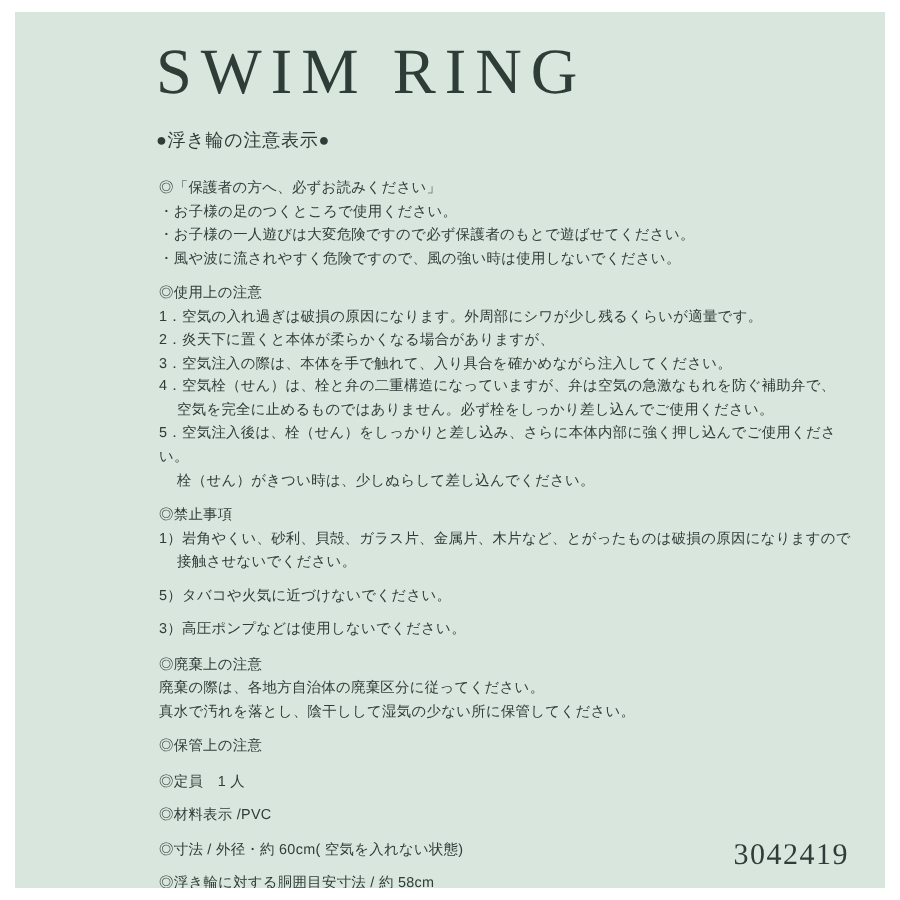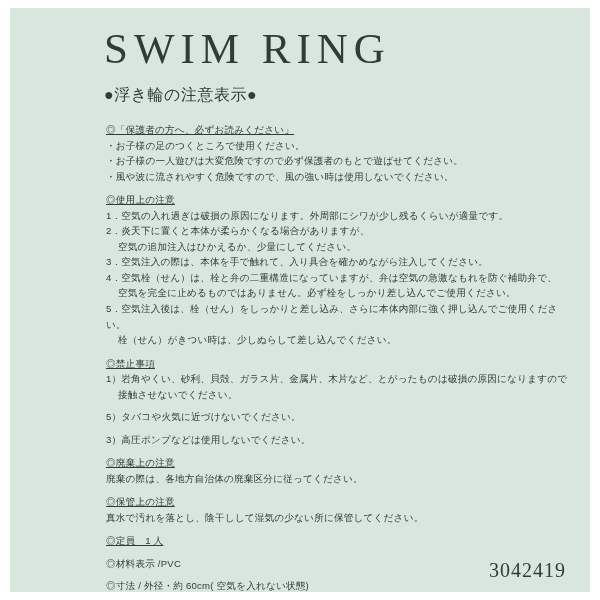--- a/index.html
+++ b/index.html
@@ -33,38 +33,37 @@
   .title {
     font-family: "Liberation Serif", serif;
     font-size: 43px;
     letter-spacing: 6px;
     color: #2f3d38;
     font-weight: 400;
     margin: 4px 0 0 60px;
     line-height: 1.05;
   }
   .subtitle {
-    font-size: 16px;
+    font-size: 12px;
     color: #2f3d38;
     margin: 14px 0 0 60px;
     letter-spacing: 0.5px;
   }
   .body-block {
     margin: 16px 0 0 62px;
     color: #2f3d38;
   }
   .line {
     font-size: 9.6px;
     line-height: 1.62;
     letter-spacing: 0.2px;
     white-space: pre-wrap;
   }
   .line.head {
     margin-top: 8px;
-    text-decoration: underline;
   }
   .line.sub {
     padding-left: 12px;
   }
   .line.gap-top {
     margin-top: 7px;
   }
   .footer-code {
     position: absolute;
     right: 34px;
@@ -101,35 +100,34 @@
     <h1 class="title">SWIM RING</h1>
     <div class="subtitle">●浮き輪の注意表示●</div>
     <div class="body-block">
         <div class="line head">◎「保護者の方へ、必ずお読みください」</div>
         <div class="line">・お子様の足のつくところで使用ください。</div>
         <div class="line">・お子様の一人遊びは大変危険ですので必ず保護者のもとで遊ばせてください。</div>
         <div class="line">・風や波に流されやすく危険ですので、風の強い時は使用しないでください。</div>
         <div class="line head">◎使用上の注意</div>
         <div class="line">1．空気の入れ過ぎは破損の原因になります。外周部にシワが少し残るくらいが適量です。</div>
         <div class="line">2．炎天下に置くと本体が柔らかくなる場合がありますが、</div>
-        <div class="line sub">空気の追加注入はひかえるか、少量にしてください。</div>
         <div class="line">3．空気注入の際は、本体を手で触れて、入り具合を確かめながら注入してください。</div>
         <div class="line">4．空気栓（せん）は、栓と弁の二重構造になっていますが、弁は空気の急激なもれを防ぐ補助弁で、</div>
         <div class="line sub">空気を完全に止めるものではありません。必ず栓をしっかり差し込んでご使用ください。</div>
         <div class="line">5．空気注入後は、栓（せん）をしっかりと差し込み、さらに本体内部に強く押し込んでご使用ください。</div>
         <div class="line sub">栓（せん）がきつい時は、少しぬらして差し込んでください。</div>
         <div class="line head">◎禁止事項</div>
         <div class="line">1）岩角やくい、砂利、貝殻、ガラス片、金属片、木片など、とがったものは破損の原因になりますので</div>
         <div class="line sub">接触させないでください。</div>
         <div class="line gap-top">5）タバコや火気に近づけないでください。</div>
         <div class="line gap-top">3）高圧ポンプなどは使用しないでください。</div>
         <div class="line head">◎廃棄上の注意</div>
         <div class="line">廃棄の際は、各地方自治体の廃棄区分に従ってください。</div>
+        <div class="line">真水で汚れを落とし、陰干しして湿気の少ない所に保管してください。</div>
         <div class="line head">◎保管上の注意</div>
-        <div class="line">真水で汚れを落とし、陰干しして湿気の少ない所に保管してください。</div>
         <div class="line head">◎定員　1 人</div>
         <div class="line gap-top">◎材料表示 /PVC</div>
         <div class="line gap-top">◎寸法 / 外径・約 60cm( 空気を入れない状態)</div>
         <div class="line gap-top">◎浮き輪に対する胴囲目安寸法 / 約 58cm</div>
       </div>
   </div>
   <div class="footer-code">3042419</div>
   <div class="edge-top"></div>
   <div class="edge-bottom"></div>
   <div class="edge-left"></div>

